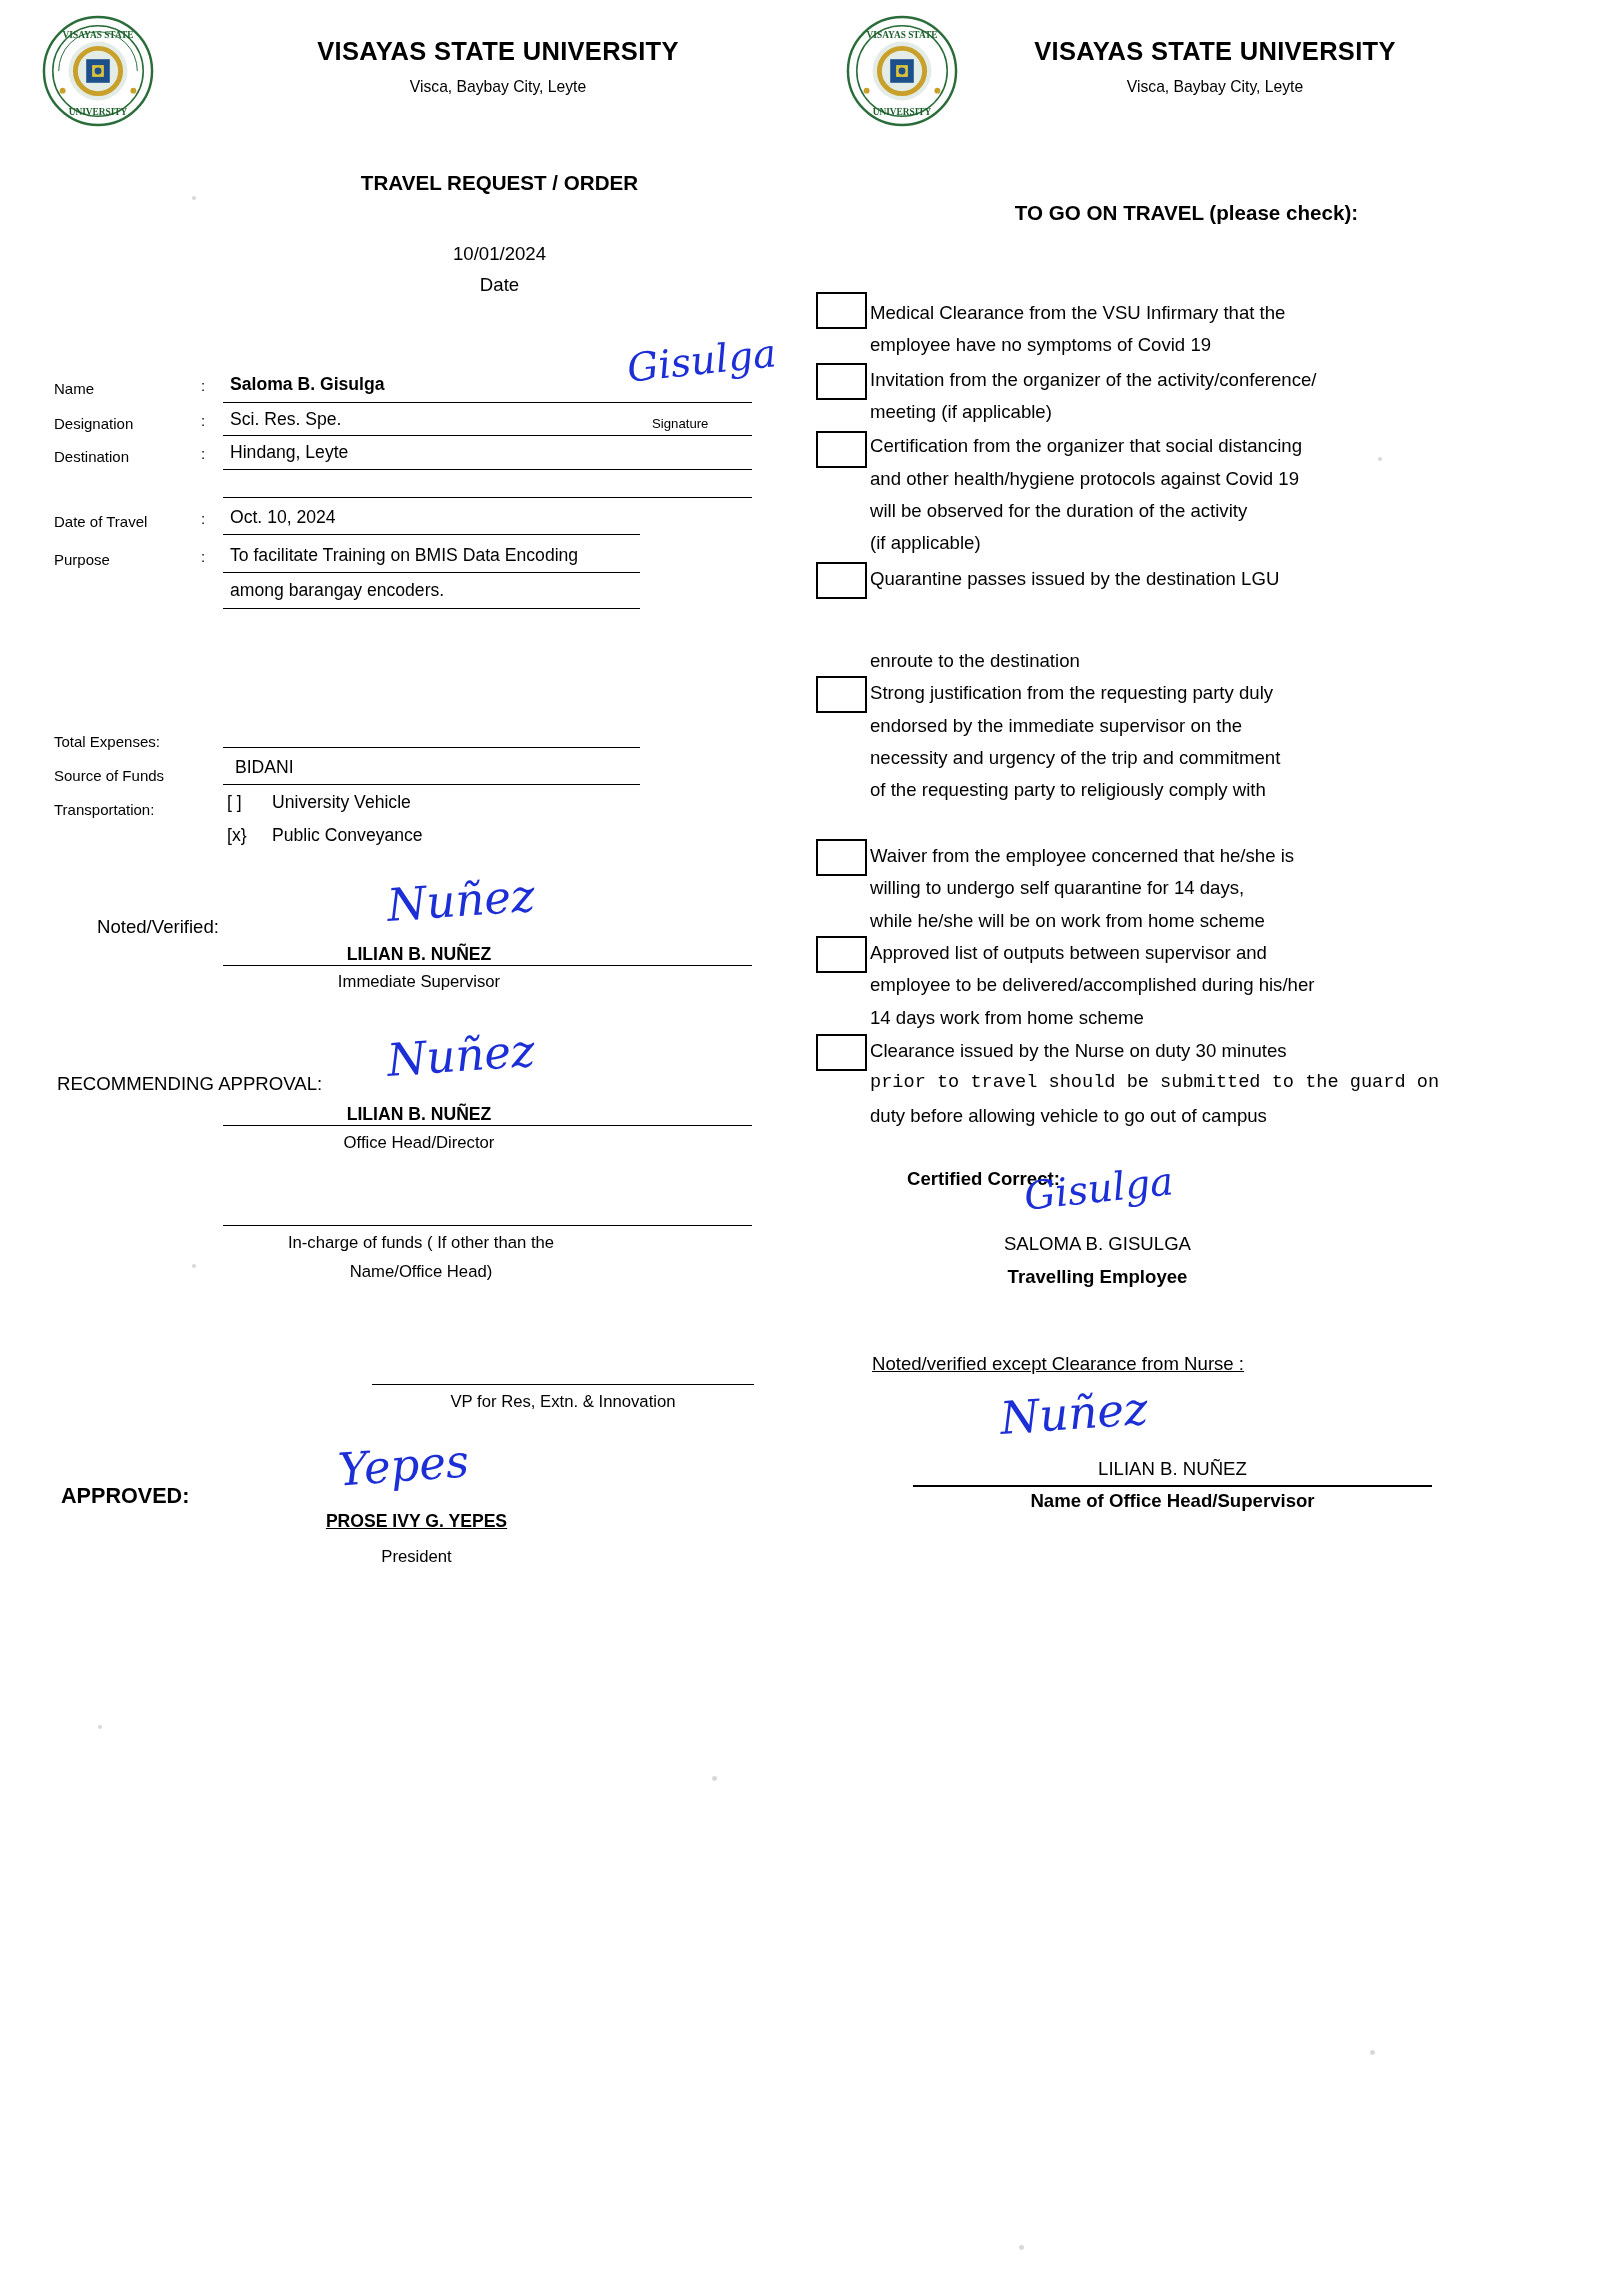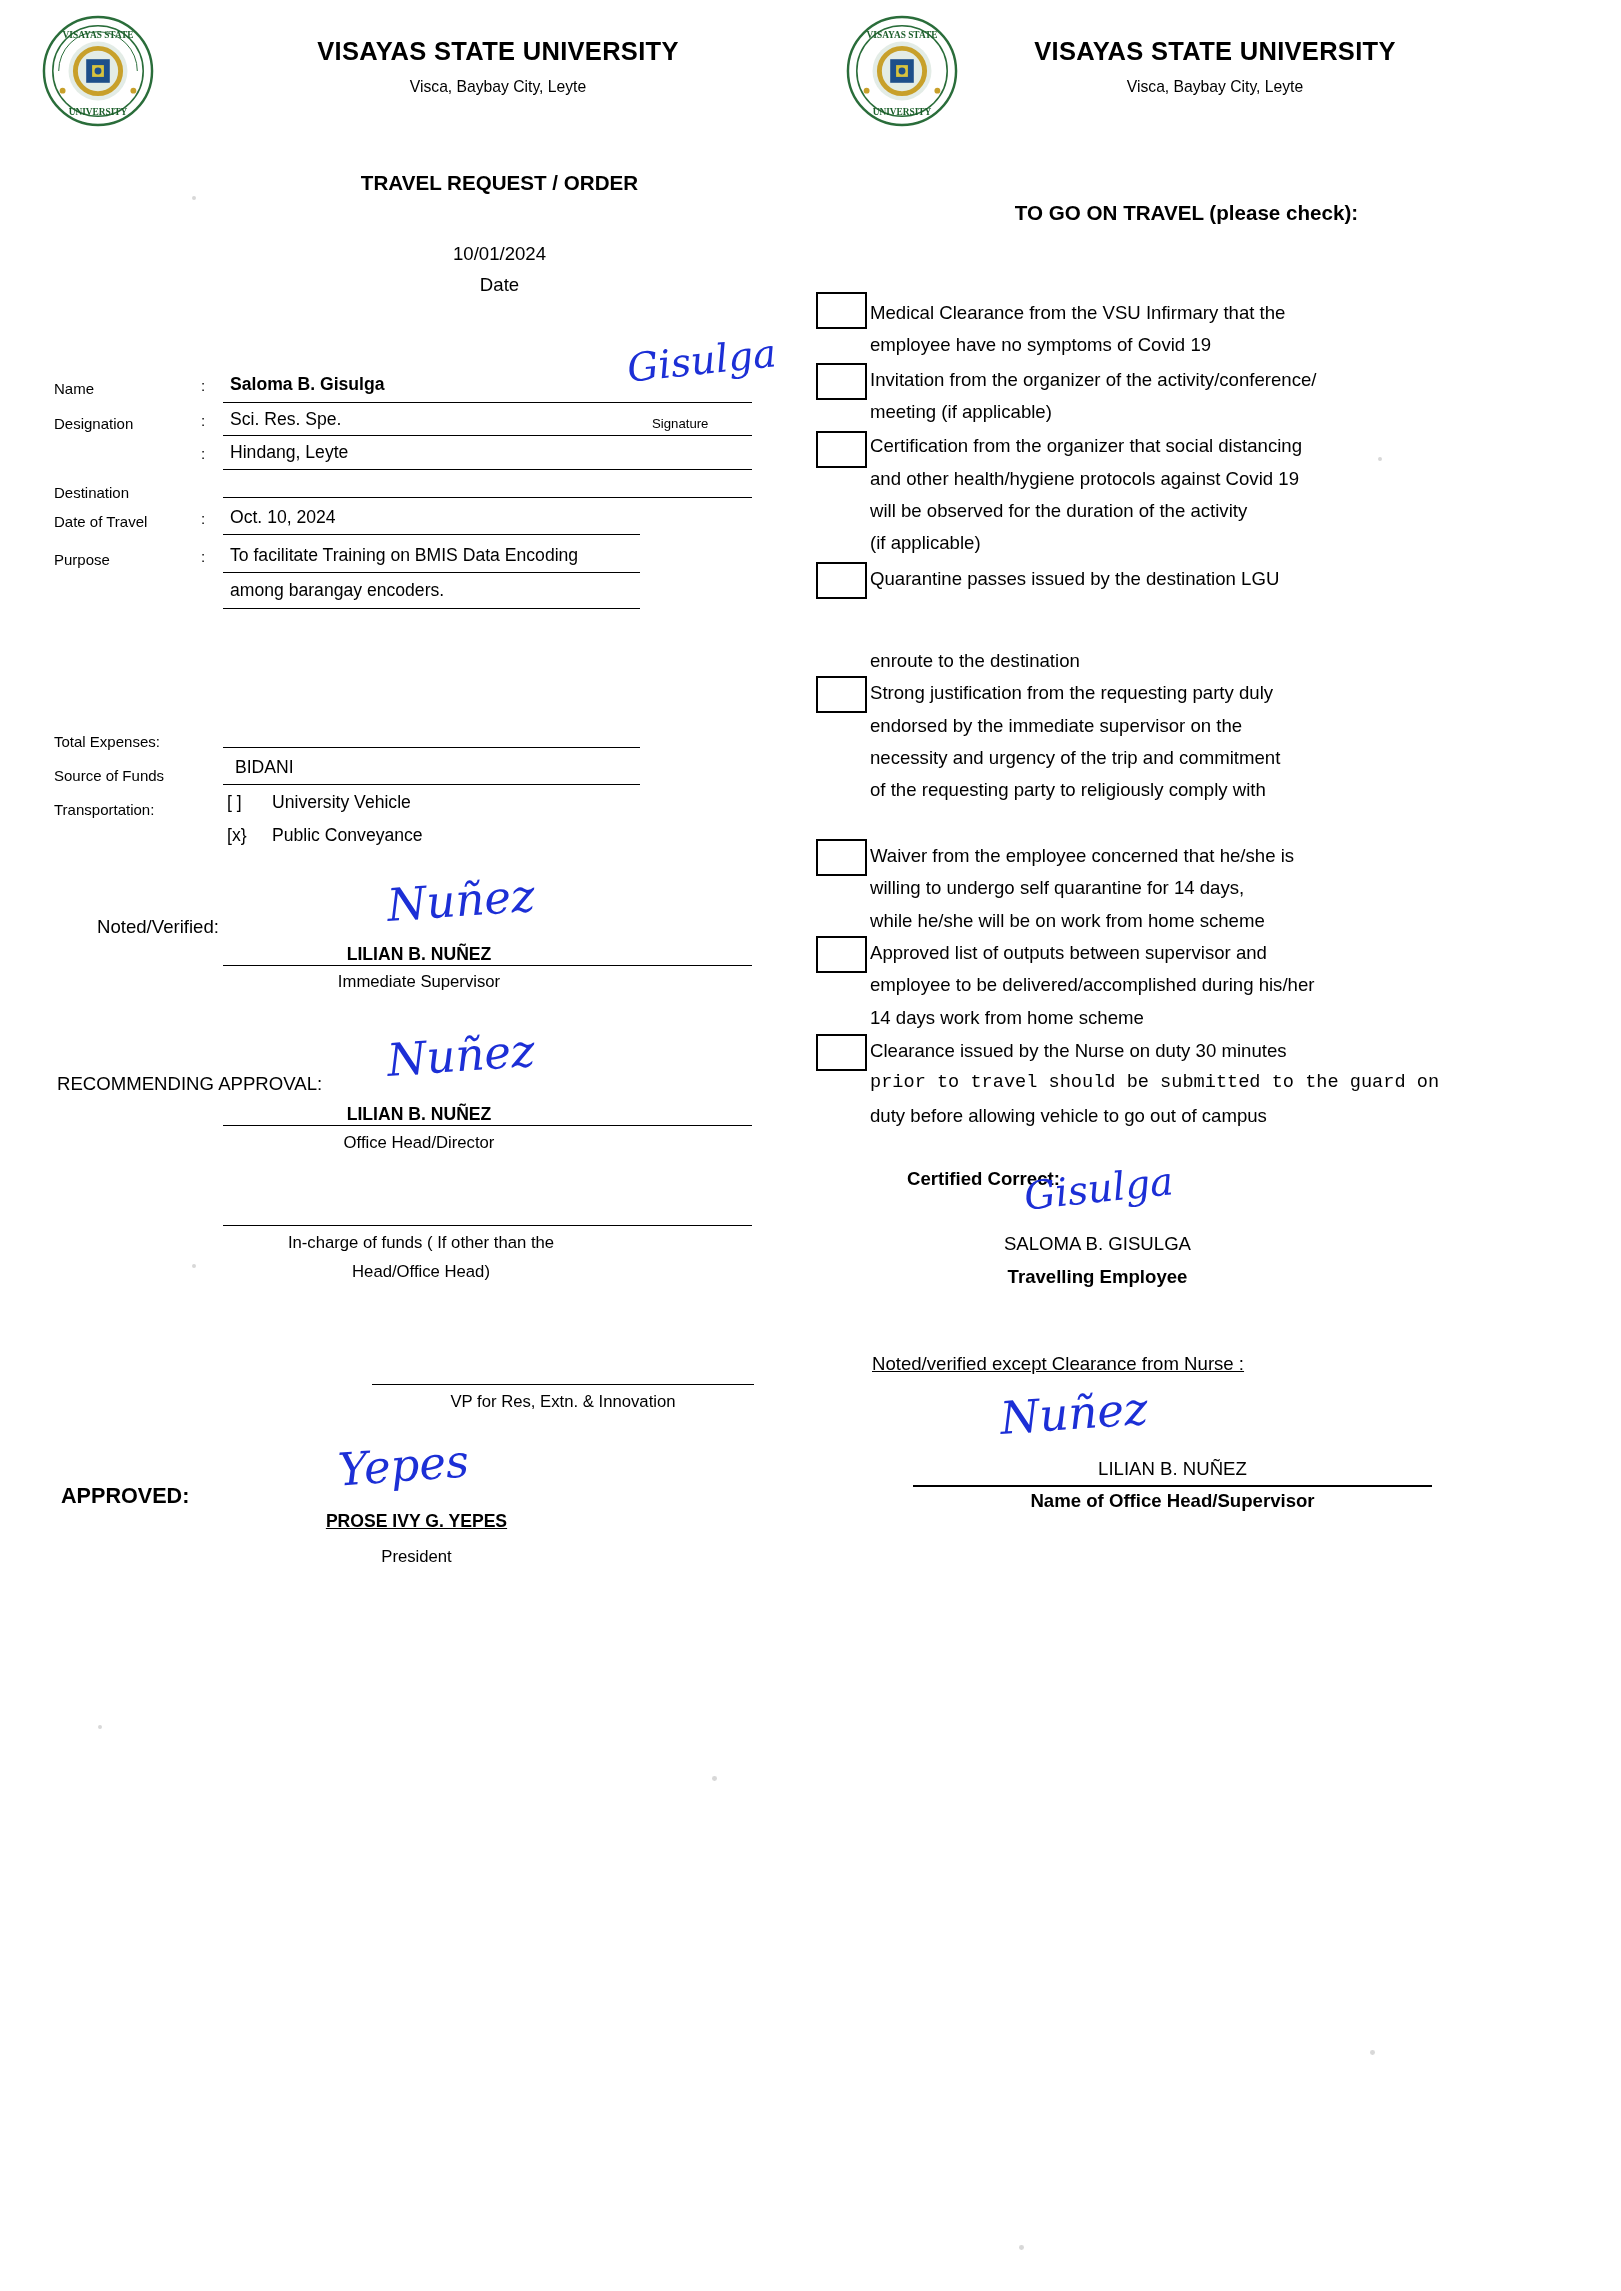--- a/index.html
+++ b/index.html
@@ -148,21 +148,21 @@
   <div class="fld-label" style="left:54px; top:380px;">Name</div>
   <div class="fld-label" style="left:201px; top:377px;">:</div>
   <div class="fld-value bold" style="left:230px; top:374px;">Saloma B. Gisulga</div>
   <div class="line" style="left:223px; top:402px; width:529px;"></div>
 
   <div class="fld-label" style="left:54px; top:415px;">Designation</div>
   <div class="fld-label" style="left:201px; top:412px;">:</div>
   <div class="fld-value" style="left:230px; top:409px;">Sci. Res. Spe.</div>
   <div class="line" style="left:223px; top:435px; width:529px;"></div>
 
-  <div class="fld-label" style="left:54px; top:448px;margin-top:36px;">Destination</div>
+  <div class="fld-label" style="left:54px; top:448px;">Destination</div>
   <div class="fld-label" style="left:201px; top:445px;">:</div>
   <div class="fld-value" style="left:230px; top:442px;">Hindang, Leyte</div>
   <div class="line" style="left:223px; top:469px; width:529px;"></div>
 
   <div class="line" style="left:223px; top:497px; width:529px;"></div>
 
   <div class="fld-label" style="left:54px; top:513px;text-align:center;">Date of Travel</div>
   <div class="fld-label" style="left:201px; top:510px;">:</div>
   <div class="fld-value" style="left:230px; top:507px;">Oct. 10, 2024</div>
   <div class="line" style="left:223px; top:534px; width:417px;"></div>
@@ -197,21 +197,21 @@
   <div class="sign-role" style="left:223px; top:972px; width:392px; text-align:center;">Immediate Supervisor</div>
 
   <div class="abs" style="left:57px; top:1073px; font-size:18.6px;">RECOMMENDING APPROVAL:</div>
   <div class="sig" style="left:387px; top:1029px; font-size:45px; transform:rotate(-4deg);">Nuñez</div>
   <div class="line" style="left:223px; top:1125px; width:529px;"></div>
   <div class="sign-name" style="left:223px; top:1104px; width:392px; text-align:center;">LILIAN B. NUÑEZ</div>
   <div class="sign-role" style="left:223px; top:1133px; width:392px; text-align:center;">Office Head/Director</div>
 
   <div class="line" style="left:223px; top:1225px; width:529px;"></div>
   <div class="sign-role" style="left:176px; top:1233px; width:490px; text-align:center;">In-charge of  funds ( If other than the</div>
-  <div class="sign-role" style="left:176px; top:1262px; width:490px; text-align:center;">Head/Office Head)</div>
+  <div class="sign-role" style="left:176px; top:1262px; width:490px; text-align:center;">Name/Office Head)</div>
 
   <div class="line" style="left:372px; top:1384px; width:382px;"></div>
   <div class="sign-role" style="left:323px; top:1392px; width:480px; text-align:center;">VP for Res, Extn. &amp; Innovation</div>
 
   <div class="abs bold" style="left:61px; top:1483px; font-size:21.6px;">APPROVED:</div>
   <div class="sig" style="left:338px; top:1439px; font-size:45px; transform:rotate(-4deg);">Yepes</div>
   <div class="sign-name underline-txt" style="left:245px; top:1511px; width:343px; text-align:center;">PROSE IVY G. YEPES</div>
   <div class="sign-role" style="left:245px; top:1547px; width:343px; text-align:center;">President</div>
 
   <div class="univ-title" style="left:980px; top:37px; width:470px; text-align:center;">VISAYAS STATE UNIVERSITY</div>

